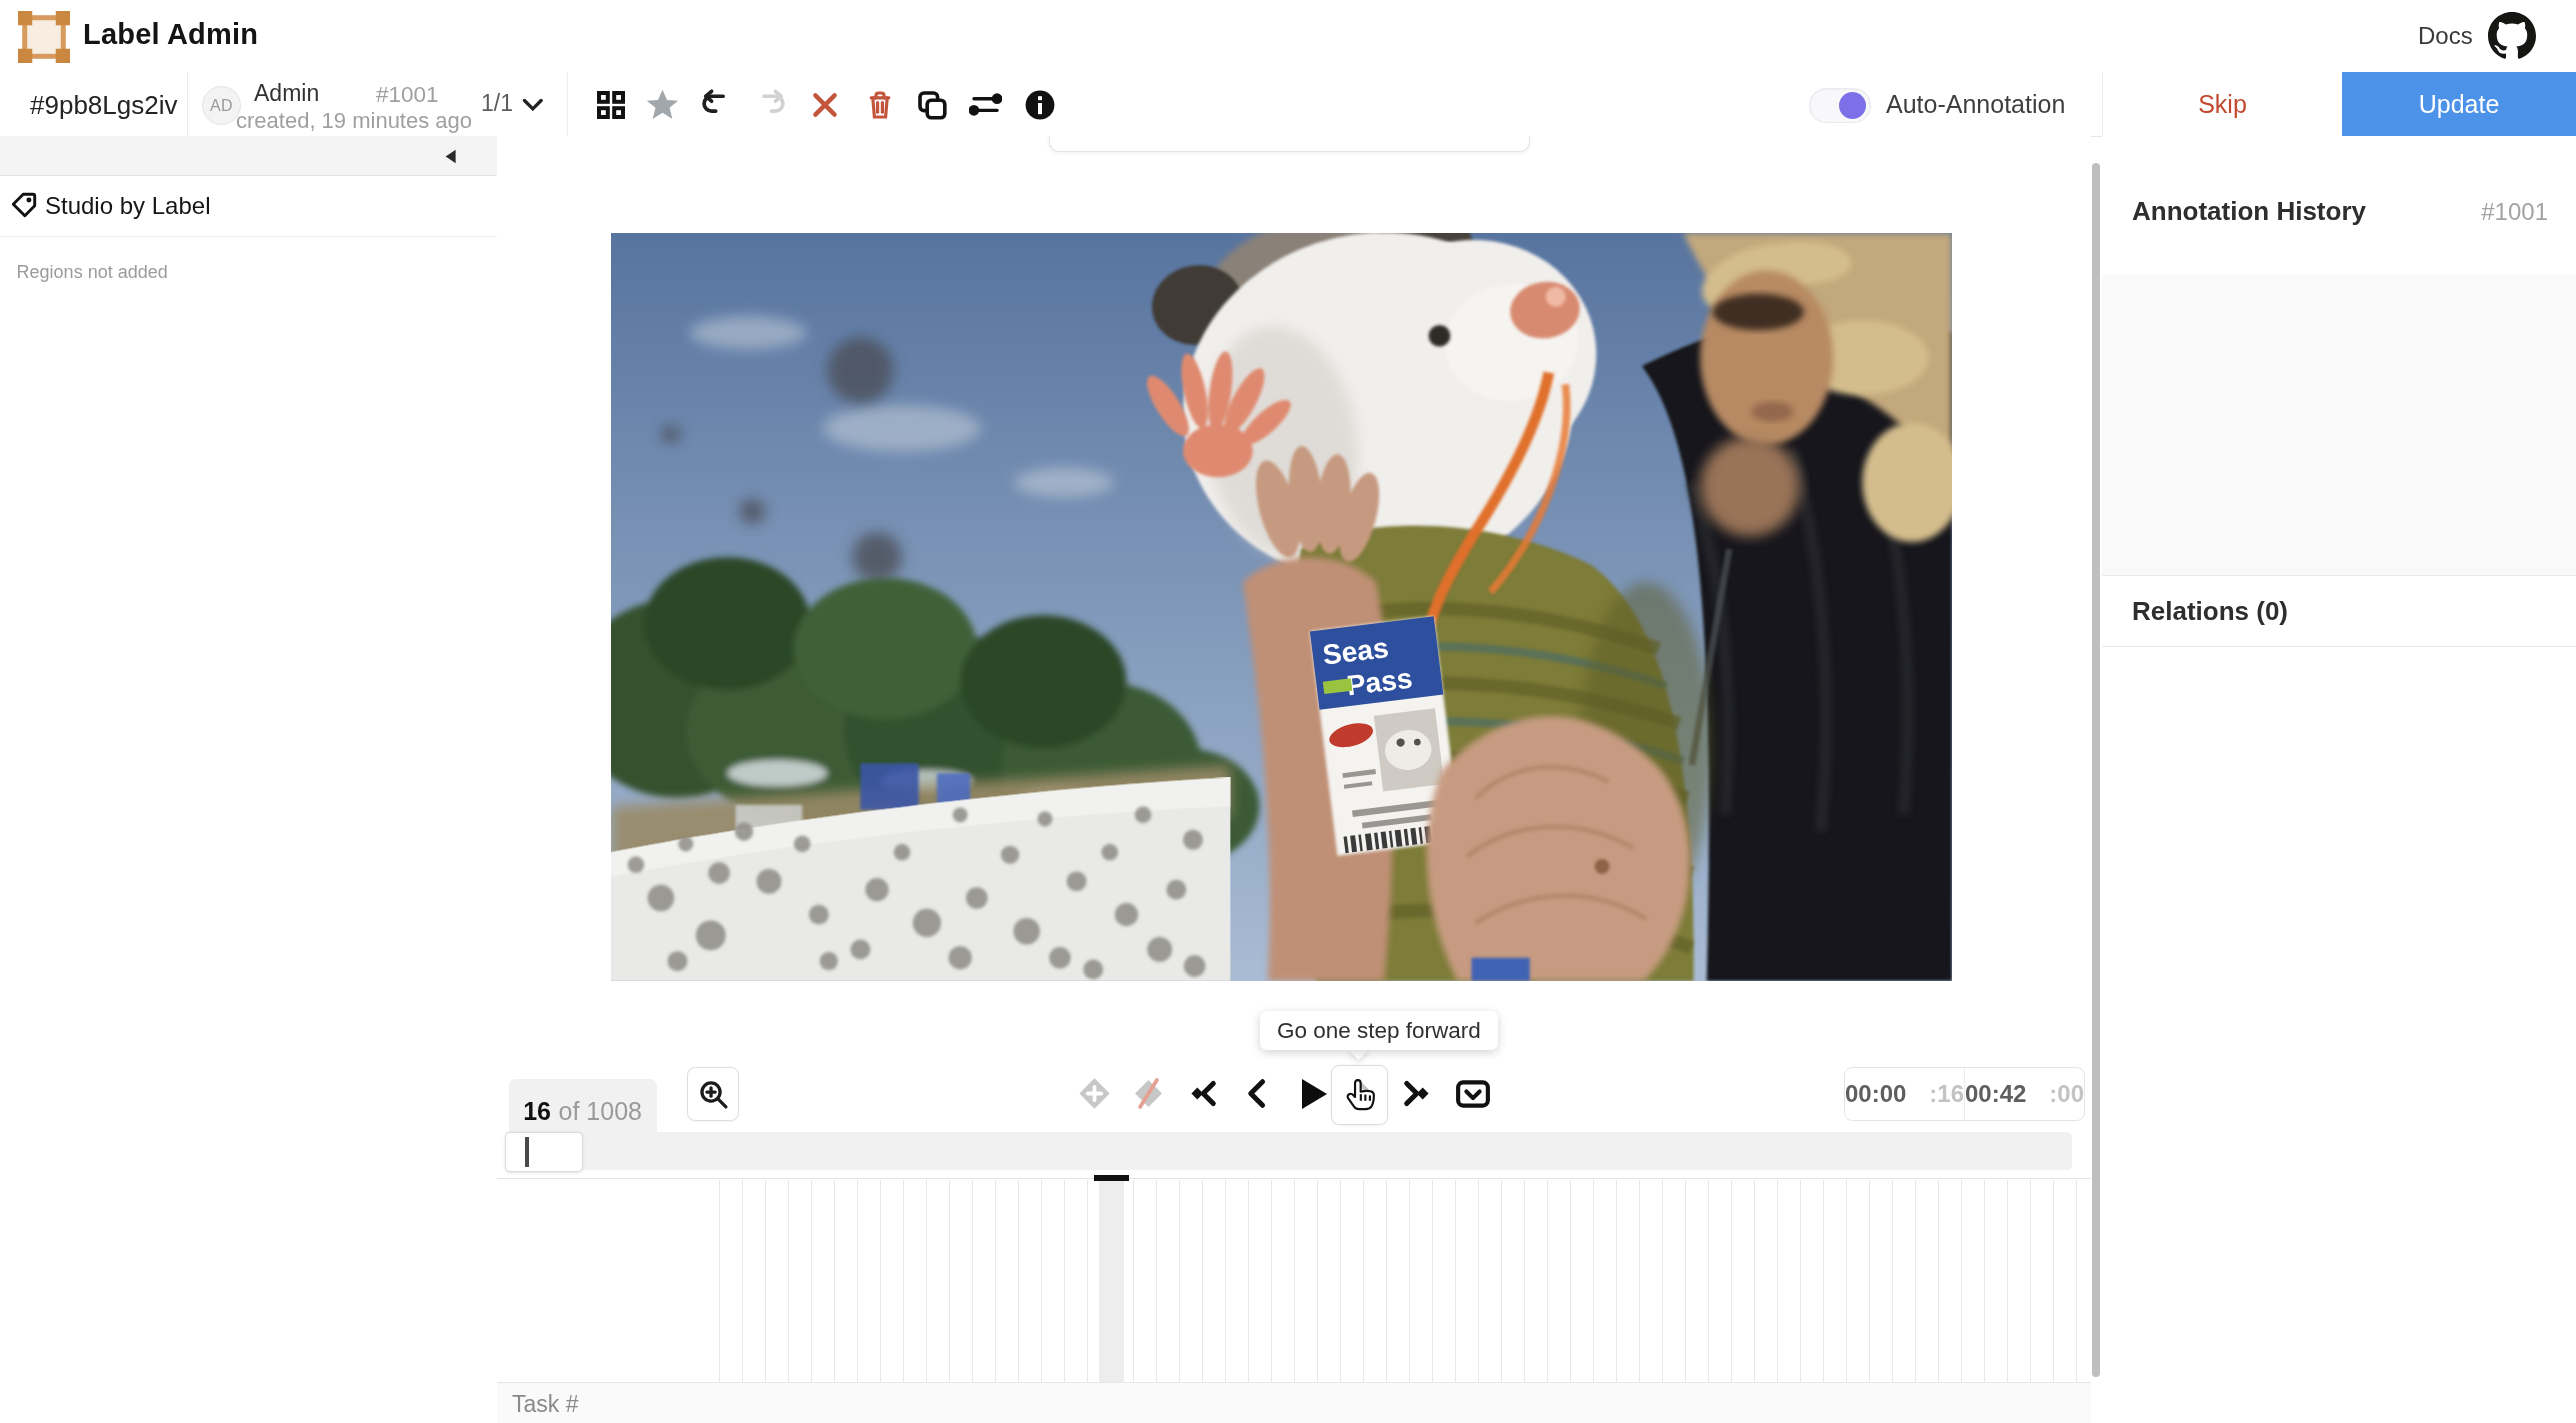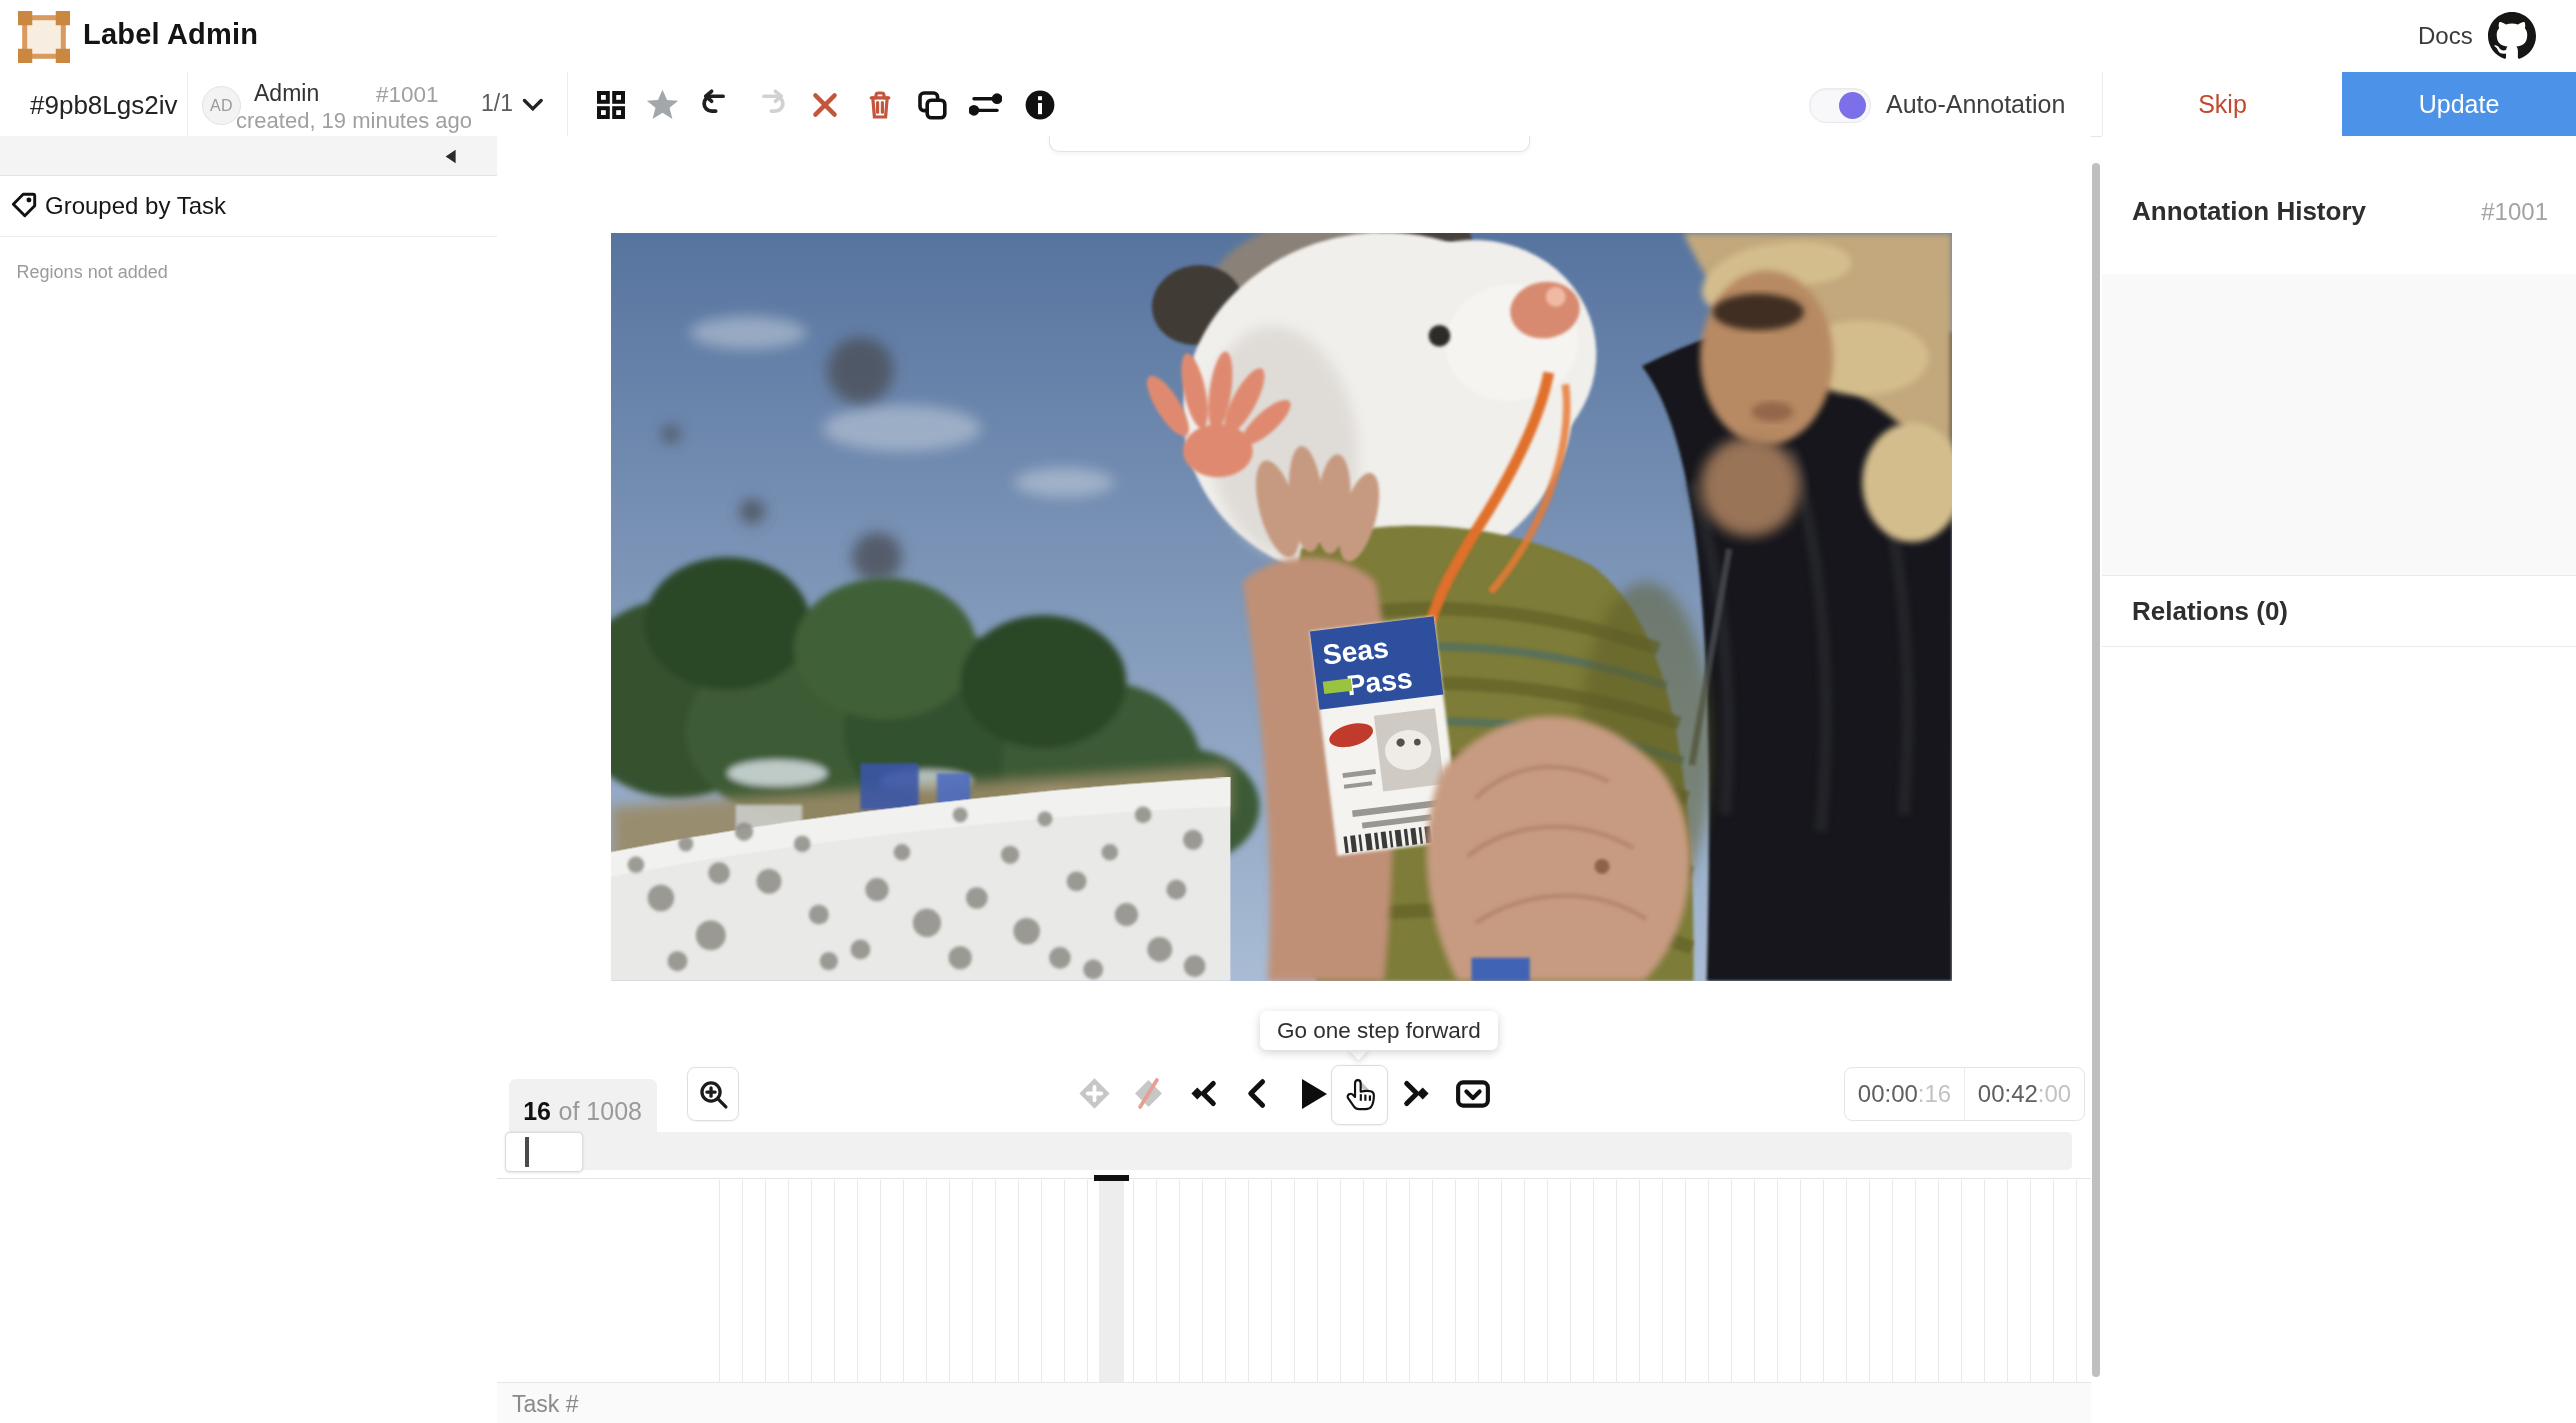--- a/index.html
+++ b/index.html
@@ -53,21 +53,21 @@
   
   .ctrl{top:930px;width:55px;height:55px;display:flex;align-items:center;justify-content:center;border-radius:6.7px;background:transparent;}
   #frameCounter{left:11.6px;top:931px;width:148px;height:64px;background:#f1f1f1;border-radius:6.7px;
                 display:flex;align-items:center;justify-content:center;font-size:25px;color:#9a9a9a;gap:7.5px;margin-top:12px;}
   #frameCounter b{color:#111;font-weight:700;}
   #zoomBtn{left:190px;top:931px;width:50px;height:52px;background:#fff;border:0.8px solid #dedede;border-radius:8.3px;
            display:flex;align-items:center;justify-content:center;box-shadow:0 0.8px 1.7px rgba(0,0,0,.05);}
   #nextBtnBox{left:834px;top:929px;width:55px;height:58px;background:#fff;border:0.8px solid #dcdcdc;border-radius:8.3px;
               display:flex;align-items:center;justify-content:center;box-shadow:0 0.8px 2.5px rgba(0,0,0,.06);}
   #timeBox{left:1347px;top:931px;width:239px;height:52px;border:0.8px solid #e4e4e4;border-radius:8.3px;display:flex;background:#fff;}
-  .timeCell{width:120px;display:flex;align-items:center;justify-content:center;font-size:24px;color:#5f5f5f;}
+  .timeCell{width:120px;display:flex;align-items:center;justify-content:space-between;font-size:24px;color:#5f5f5f;font-weight:bold;}
   .timeCell + .timeCell{border-left:0.8px solid #ececec;}
   .timeCell .frames{color:#c3c3c3;}
 
   
   #tooltip{left:763px;top:875px;height:39px;padding:0 17px;background:#fff;border-radius:6.7px;
            box-shadow:0 2.5px 10px rgba(0,0,0,.18);display:flex;align-items:center;font-size:22.5px;color:#2f2f2f;white-space:nowrap;z-index:5;}
   #tooltipCaret{left:854px;top:906px;width:15px;height:15px;background:#fff;transform:rotate(45deg);
                 box-shadow:2.5px 2.5px 5.8px rgba(0,0,0,.10);z-index:4;}
 
   
@@ -233,21 +233,21 @@
     </div>
     <div id="groupRow" class="abs">
       <div id="tagIcon" class="abs">
         <svg width="28" height="28" viewBox="0 0 34 34">
             <g transform="rotate(0 17 17)">
               <path d="M4 16 L16 4 H28 a2 2 0 0 1 2 2 V18 L18 30 Z" stroke="#111" stroke-width="3.5" fill="none" stroke-linejoin="round"></path>
               <circle cx="23" cy="11" r="3" fill="#111"></circle>
             </g>
           </svg>
       </div>
-      <div id="groupLabel" class="abs">Grouped by Task</div>
+      <div id="groupLabel" class="abs">Studio by Label</div>
     </div>
     <div id="emptyRegions" class="abs">Regions not added</div>
   </div>
 
   <div id="canvas" class="abs">
     <div id="topSliver" class="abs"></div>
 
     <div id="video" class="abs">
       <svg width="1341" height="748" viewBox="0 0 1613 900" preserveAspectRatio="none">
         <defs>

